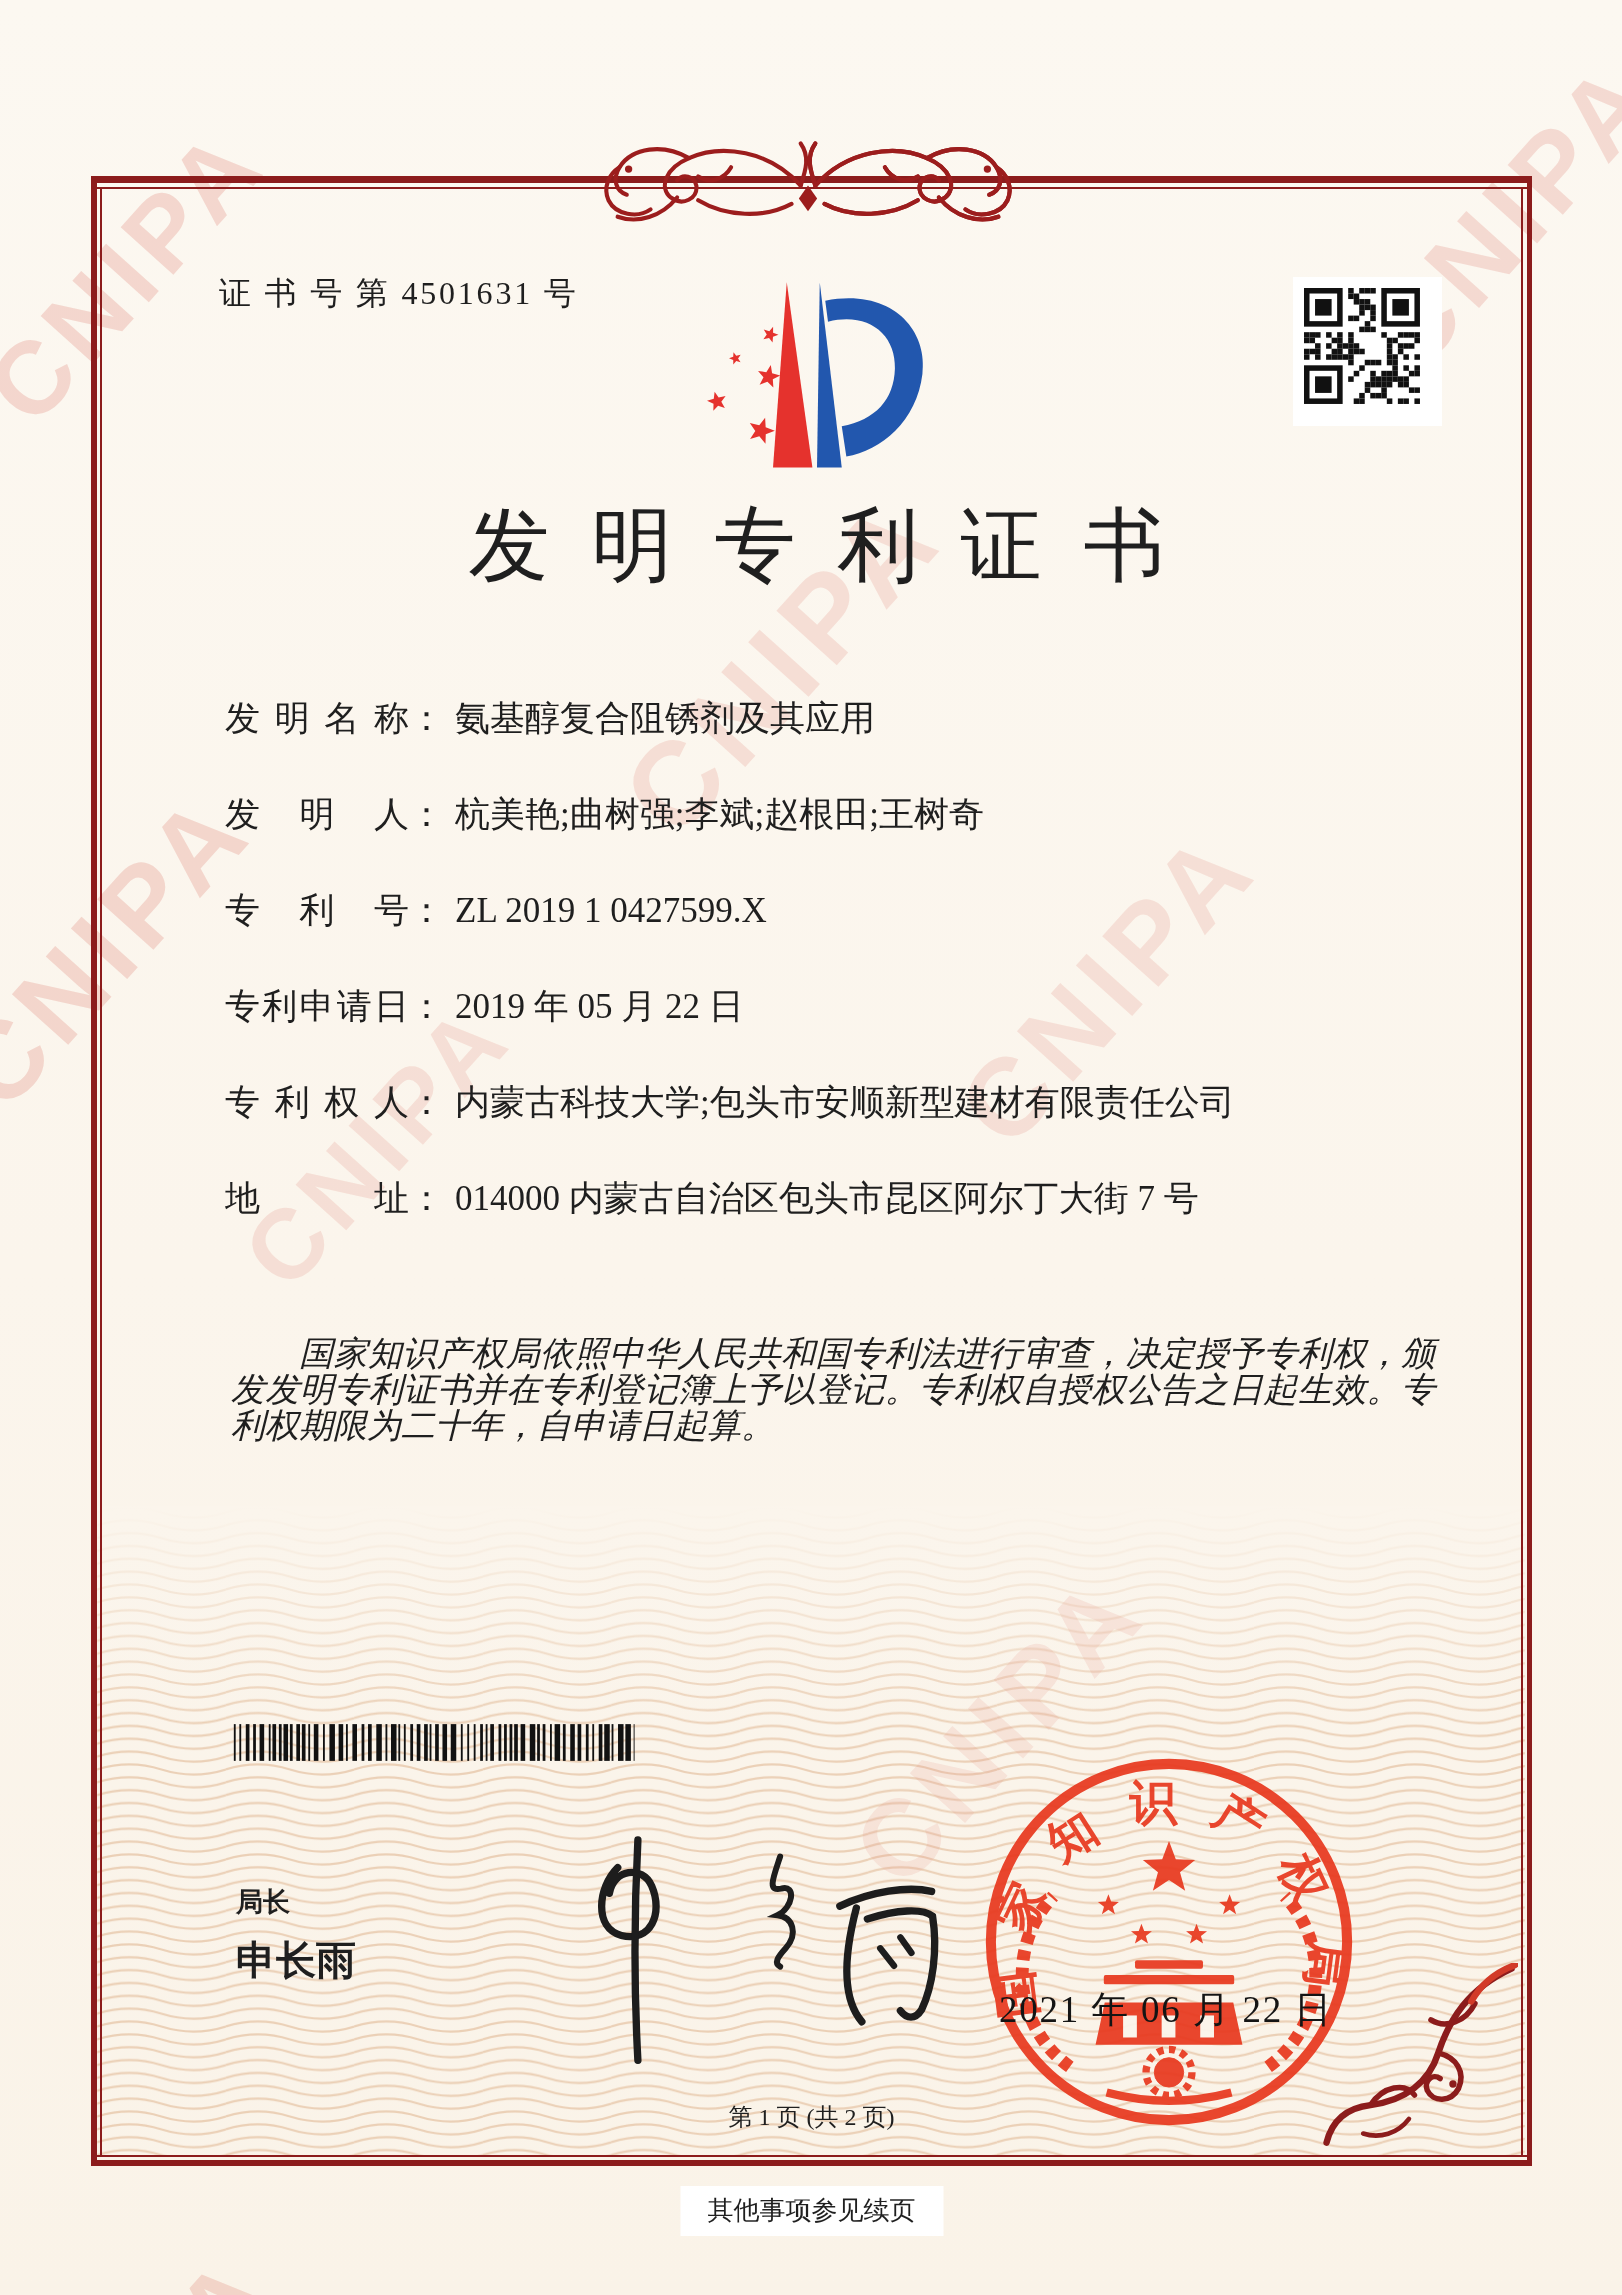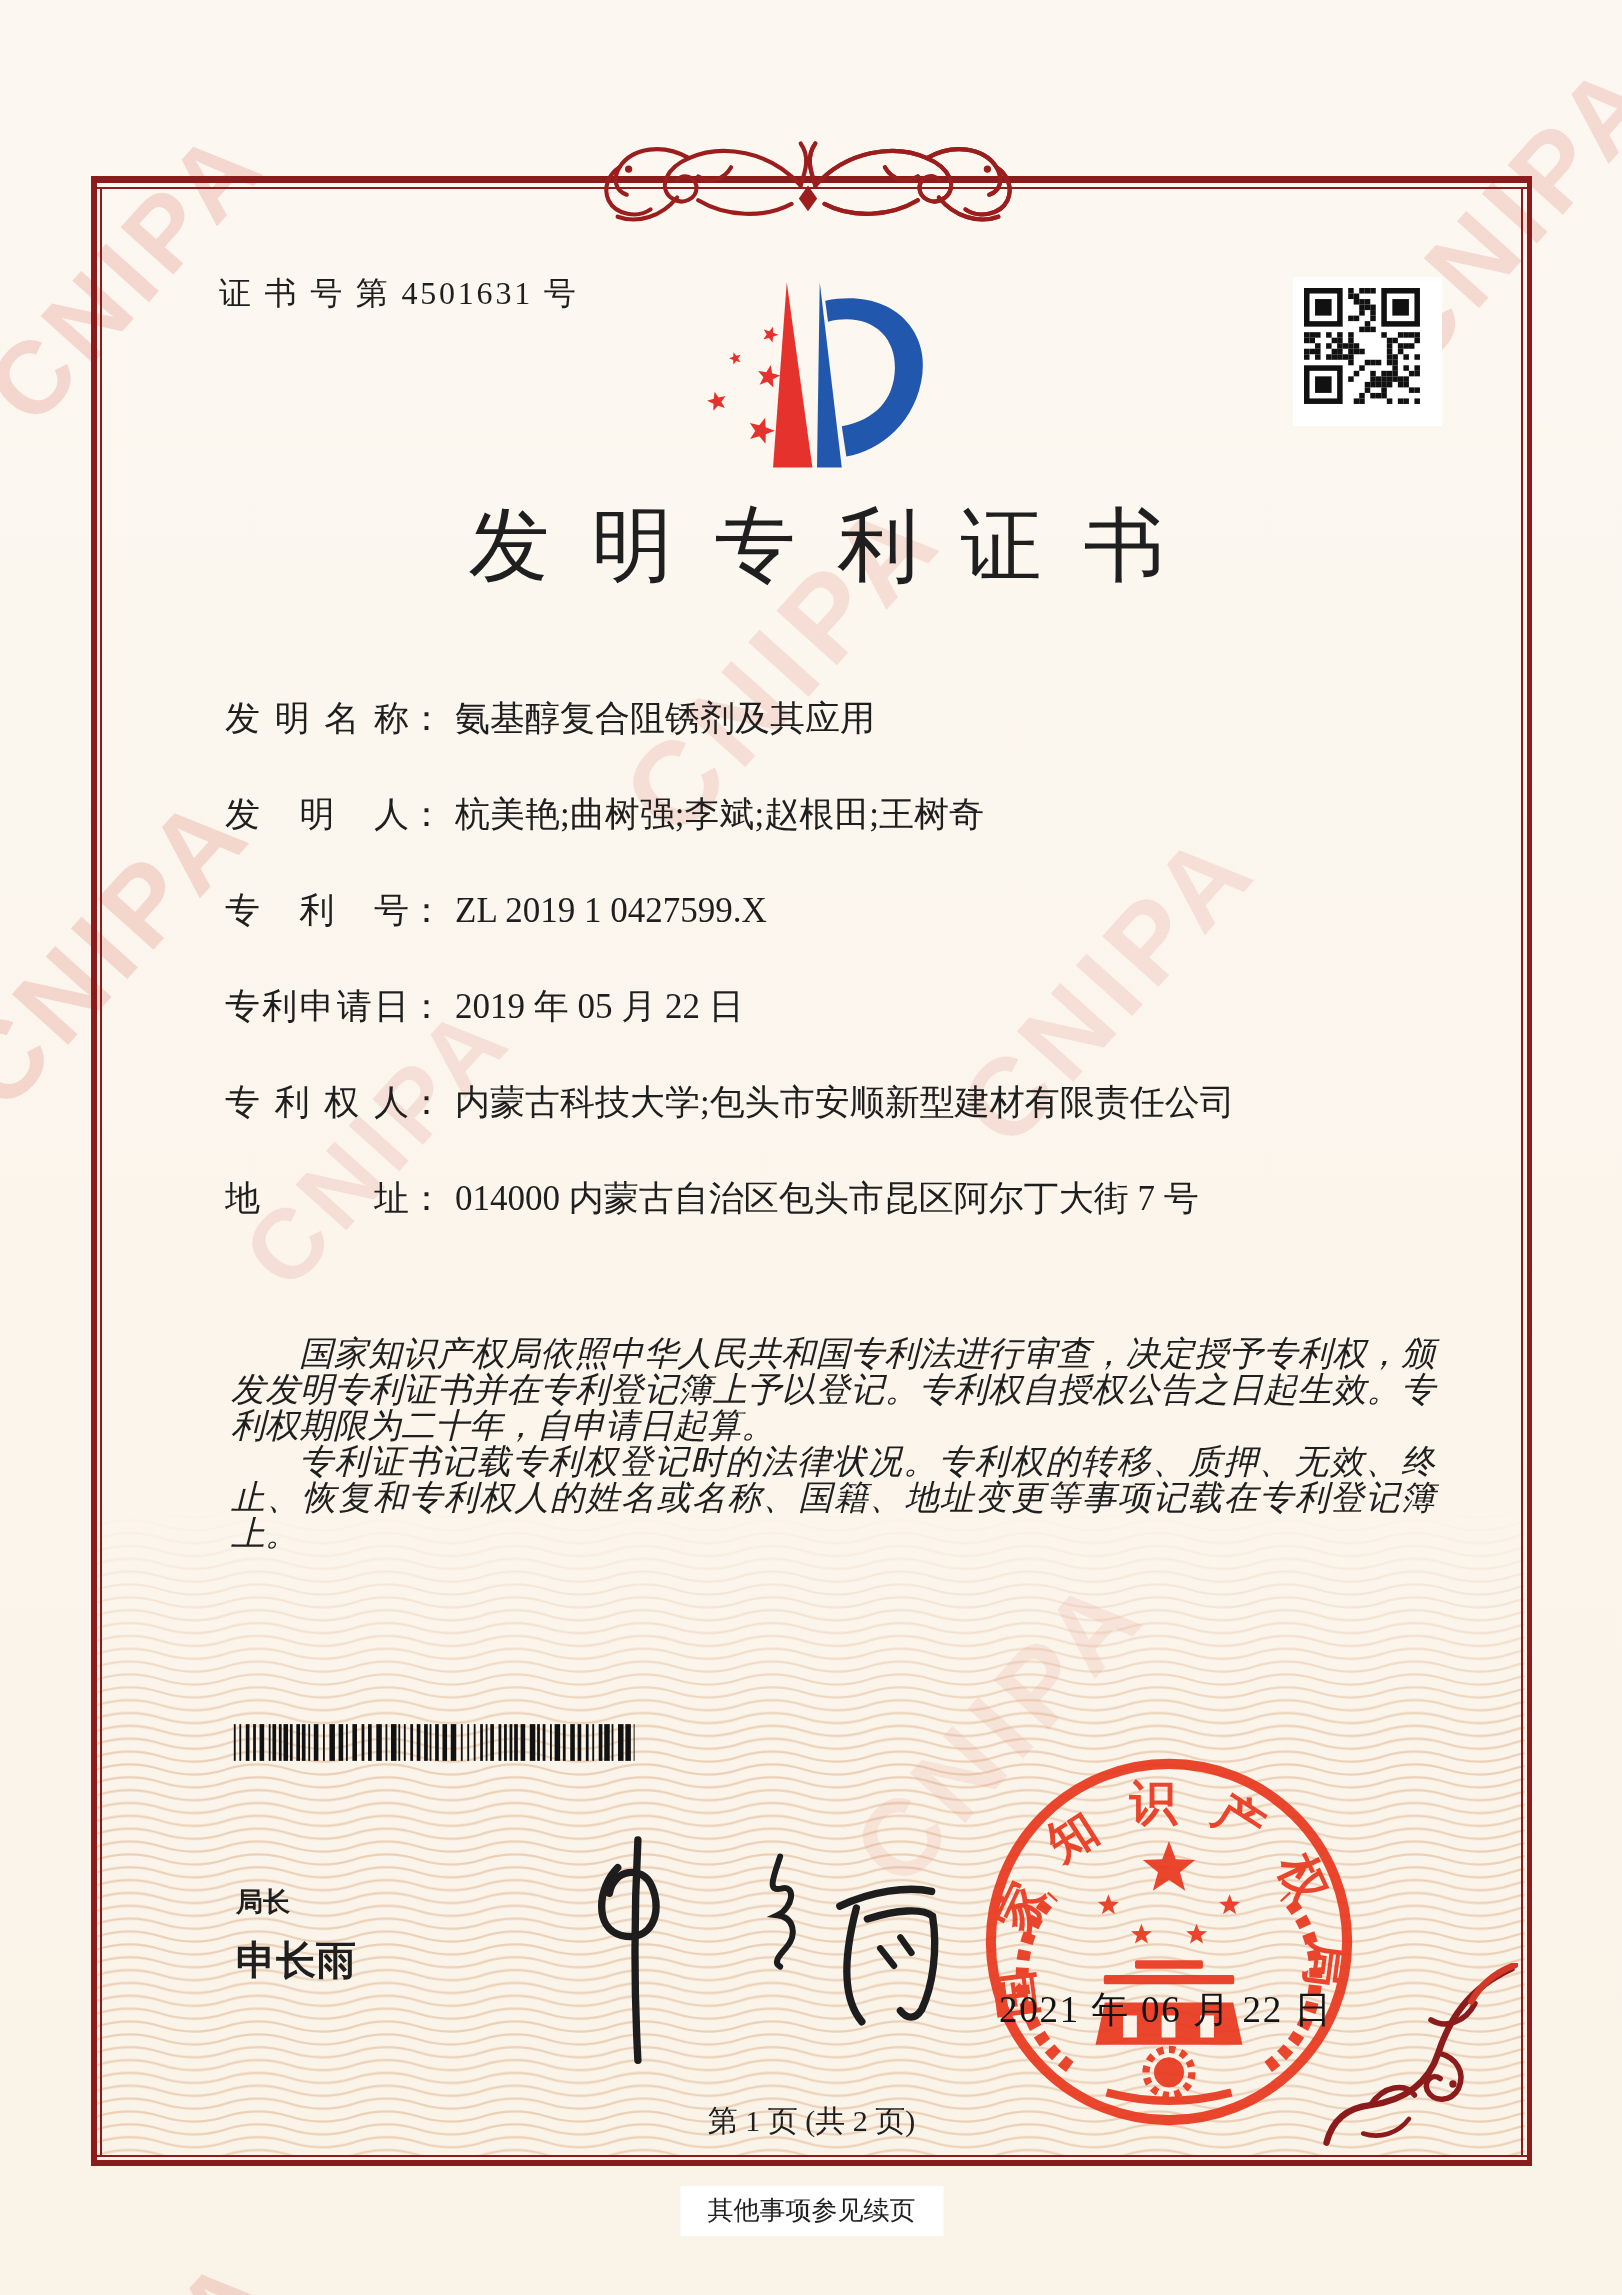--- a/index.html
+++ b/index.html
@@ -39,21 +39,21 @@
   .offtitle{position:absolute;left:236px;top:1884px;font-size:27px;font-weight:700;z-index:2;
             font-family:Liberation Serif, serif;}
   .offname{position:absolute;left:236px;top:1933px;font-size:40px;font-weight:700;z-index:2;
            font-family:"Liberation Sans","DejaVu Sans",sans-serif;}
   .sig{position:absolute;left:500px;top:1829px;z-index:2;}
   
   .seal{position:absolute;left:967px;top:1740px;z-index:2;opacity:.93;}
   .sealdate{position:absolute;left:996px;top:1985px;width:340px;text-align:center;z-index:2;
             font-size:37px;letter-spacing:1.8px;color:#141414;}
   
-  .pageinfo{position:absolute;left:0;right:0;top:2101px;text-align:center;font-size:30px;z-index:2;}
+  .pageinfo{position:absolute;left:0;right:0;top:2101px;text-align:center;font-size:24px;z-index:2;}
   .note{position:absolute;left:50%;transform:translateX(-50%);top:2186px;background:#ffffff;
         padding:7.3px 27.5px;font-size:26px;z-index:2;white-space:nowrap;}
   svg{display:block;}
 </style>
 </head>
 <body>
 
 <div class="page">
 
   <div class="wavewrap">
@@ -294,21 +294,20 @@
     <div class="frow">
       <span class="flabel">专利权人</span><span>：</span><span class="fval">内蒙古科技大学;包头市安顺新型建材有限责任公司</span>
     </div>
     <div class="frow">
       <span class="flabel">地址</span><span>：</span><span class="fval">014000 内蒙古自治区包头市昆区阿尔丁大街 7 号</span>
     </div>
   </div>
 
   <div class="paras">
     <p>国家知识产权局依照中华人民共和国专利法进行审查，决定授予专利权，颁发发明专利证书并在专利登记簿上予以登记。专利权自授权公告之日起生效。专利权期限为二十年，自申请日起算。</p>
-    <p>专利证书记载专利权登记时的法律状况。专利权的转移、质押、无效、终止、恢复和专利权人的姓名或名称、国籍、地址变更等事项记载在专利登记簿上。</p>
   </div>
 
   <div class="barcode">
     <svg id="barSvg" width="409" height="37" viewBox="0 0 445 40">
         <rect x="2" y="0" width="2" height="40" fill="#111"></rect>
         <rect x="8" y="0" width="2" height="40" fill="#111"></rect>
         <rect x="15" y="0" width="4" height="40" fill="#111"></rect>
         <rect x="23" y="0" width="3" height="40" fill="#111"></rect>
         <rect x="30" y="0" width="5" height="40" fill="#111"></rect>
         <rect x="40" y="0" width="2" height="40" fill="#111"></rect>

